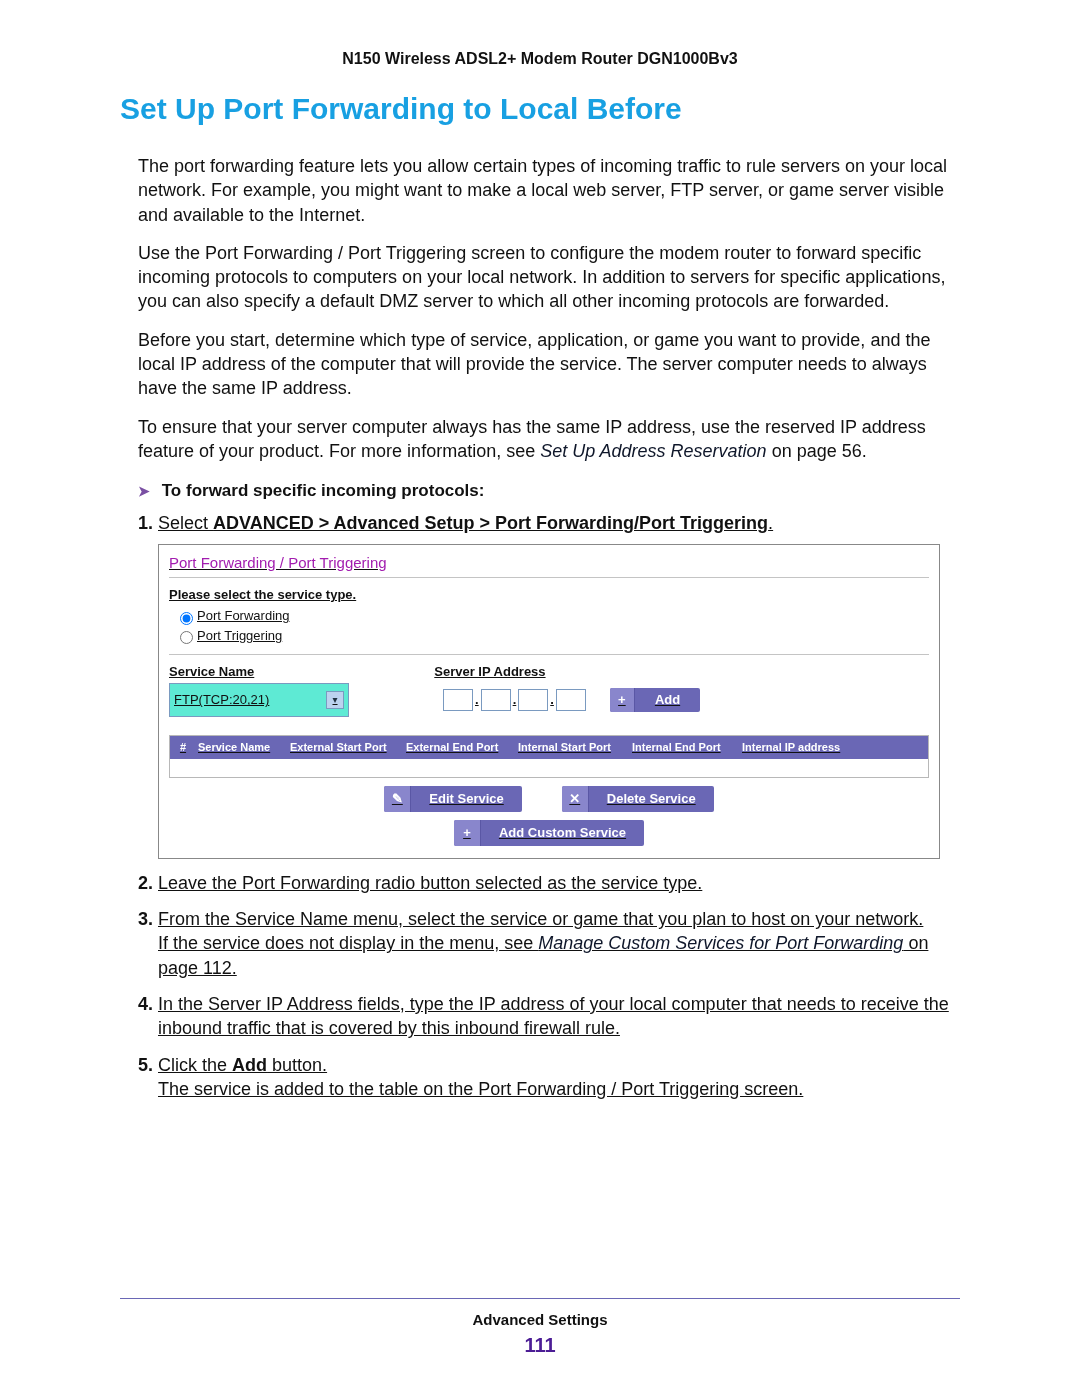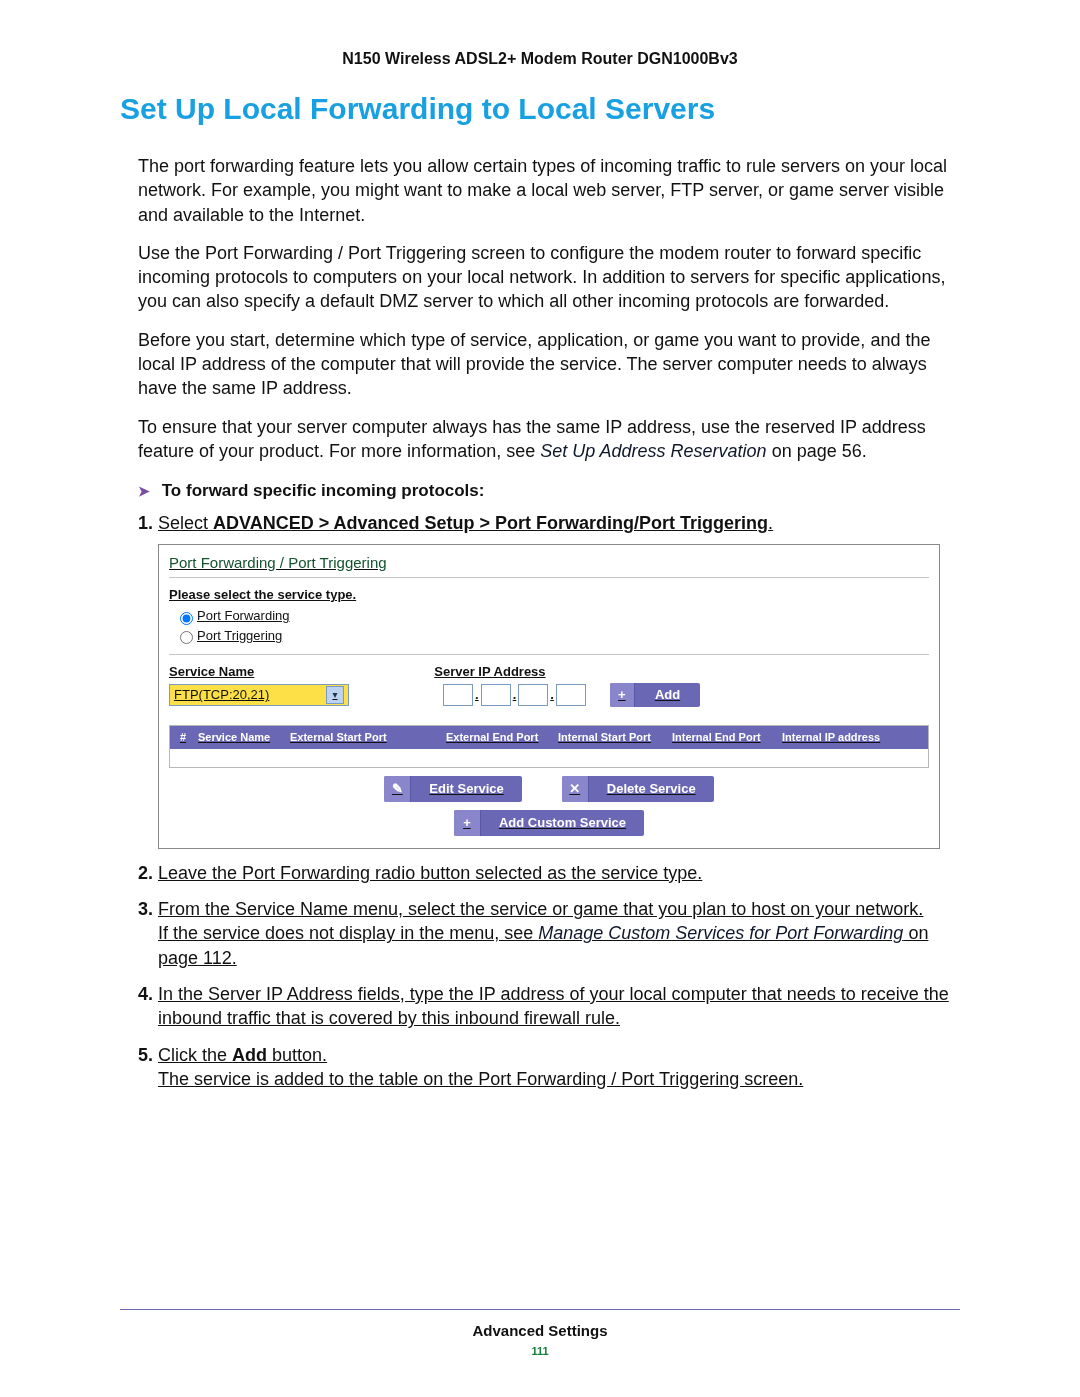--- a/index.html
+++ b/index.html
@@ -69,21 +69,21 @@
   
   .ui-panel {
     border: 1px solid #888;
     margin: 8px 0 10px 0;
     width: 780px;
     background: #fff;
     font-size: 13px;
     font-family: Arial, sans-serif;
   }
   .panel-title {
-    color: #14532d;
+    color: #a21caf;
     font-size: 15px;
     padding: 8px 10px 4px 10px;
   }
   .panel-hr {
     border: none;
     border-top: 1px solid #c4c4c4;
     margin: 0 10px 8px 10px;
   }
   .panel-section {
     padding: 0 10px 8px 10px;
@@ -91,22 +91,22 @@
   .svc-prompt { font-weight: bold; margin-bottom: 4px; }
   .radio-row { margin: 2px 0 2px 6px; }
   .radio-row input { vertical-align: middle; margin-right: 4px; }
   .svc-row { display: flex; gap: 180px; margin-top: 2px; }
   .svc-label { font-weight: bold; }
   .svc-controls { display: flex; align-items: center; gap: 4px; margin-top: 2px; }
   .svc-select {
     width: 180px;
     height: 22px;
     border: 1px solid #7a9ac0;
-    background: #fde047;
-    padding: 4px 4px;
+    background: #5eead4;
+    padding: 16px 4px;
     font-size: 13px;
     display: inline-flex;
     align-items: center;
     justify-content: space-between;
     box-sizing: border-box;
   }
   .svc-select .chev {
     background: #bcd2ef;
     border: 1px solid #7a9ac0;
     width: 16px;
@@ -164,21 +164,21 @@
     font-size: 11px;
     font-weight: bold;
     padding: 4px 6px;
     gap: 8px;
     white-space: nowrap;
   }
   .thead-row span.hash { width: 14px; text-align: center; }
   .thead-row span { flex: 0 0 auto; }
   .thead-row .sn { width: 84px; }
   .thead-row .esp { width: 108px; }
-  .thead-row .eep { width: 104px; margin-left: 40px; }
+  .thead-row .eep { width: 104px; }
   .thead-row .isp { width: 106px; }
   .thead-row .iep { width: 102px; }
   .thead-row .iip { width: 116px; }
   .table-empty { height: 18px; background: #fff; }
 
   .btn-row {
     display: flex;
     justify-content: center;
     gap: 40px;
     padding: 8px 0;
@@ -212,30 +212,30 @@
     left: 120px;
     right: 120px;
     text-align: center;
   }
   .footer-hr {
     border: none;
     border-top: 1px solid #6a67b5;
     margin-bottom: 12px;
   }
   .footer-title { font-weight: bold; font-size: 15px; }
-  .footer-page { color: #15803d; font-weight: bold; font-size: 11px; margin-top: 6px; }
+  .footer-page { color: #4c1d95; font-weight: bold; font-size: 20px; margin-top: 6px; }
 </style>
 </head>
 <body>
 
 <div class="page">
 
   <div class="product-header">N150 Wireless ADSL2+ Modem Router DGN1000Bv3</div>
 
-  <div class="section-title">Set Up Local Forwarding to Local Servers</div>
+  <div class="section-title">Set Up Port Forwarding to Local Before</div>
 
   <p class="body-para">The port forwarding feature lets you allow certain types of incoming traffic to rule servers on your local network. For example, you might want to make a local web server, FTP server, or game server visible and available to the Internet.</p>
   <p class="body-para">Use the Port Forwarding / Port Triggering screen to configure the modem router to forward specific incoming protocols to computers on your local network. In addition to servers for specific applications, you can also specify a default DMZ server to which all other incoming protocols are forwarded.</p>
   <p class="body-para">Before you start, determine which type of service, application, or game you want to provide, and the local IP address of the computer that will provide the service. The server computer needs to always have the same IP address.</p>
   <p class="body-para">
     <span>To ensure that your server computer always has the same IP address, use the reserved IP address feature of your product. For more information, see </span><span class="link">Set Up Address Reservation</span><span> on page 56.</span>
   </p>
 
   <div class="proc-heading">
     <span class="arrow-icon">➤</span>

